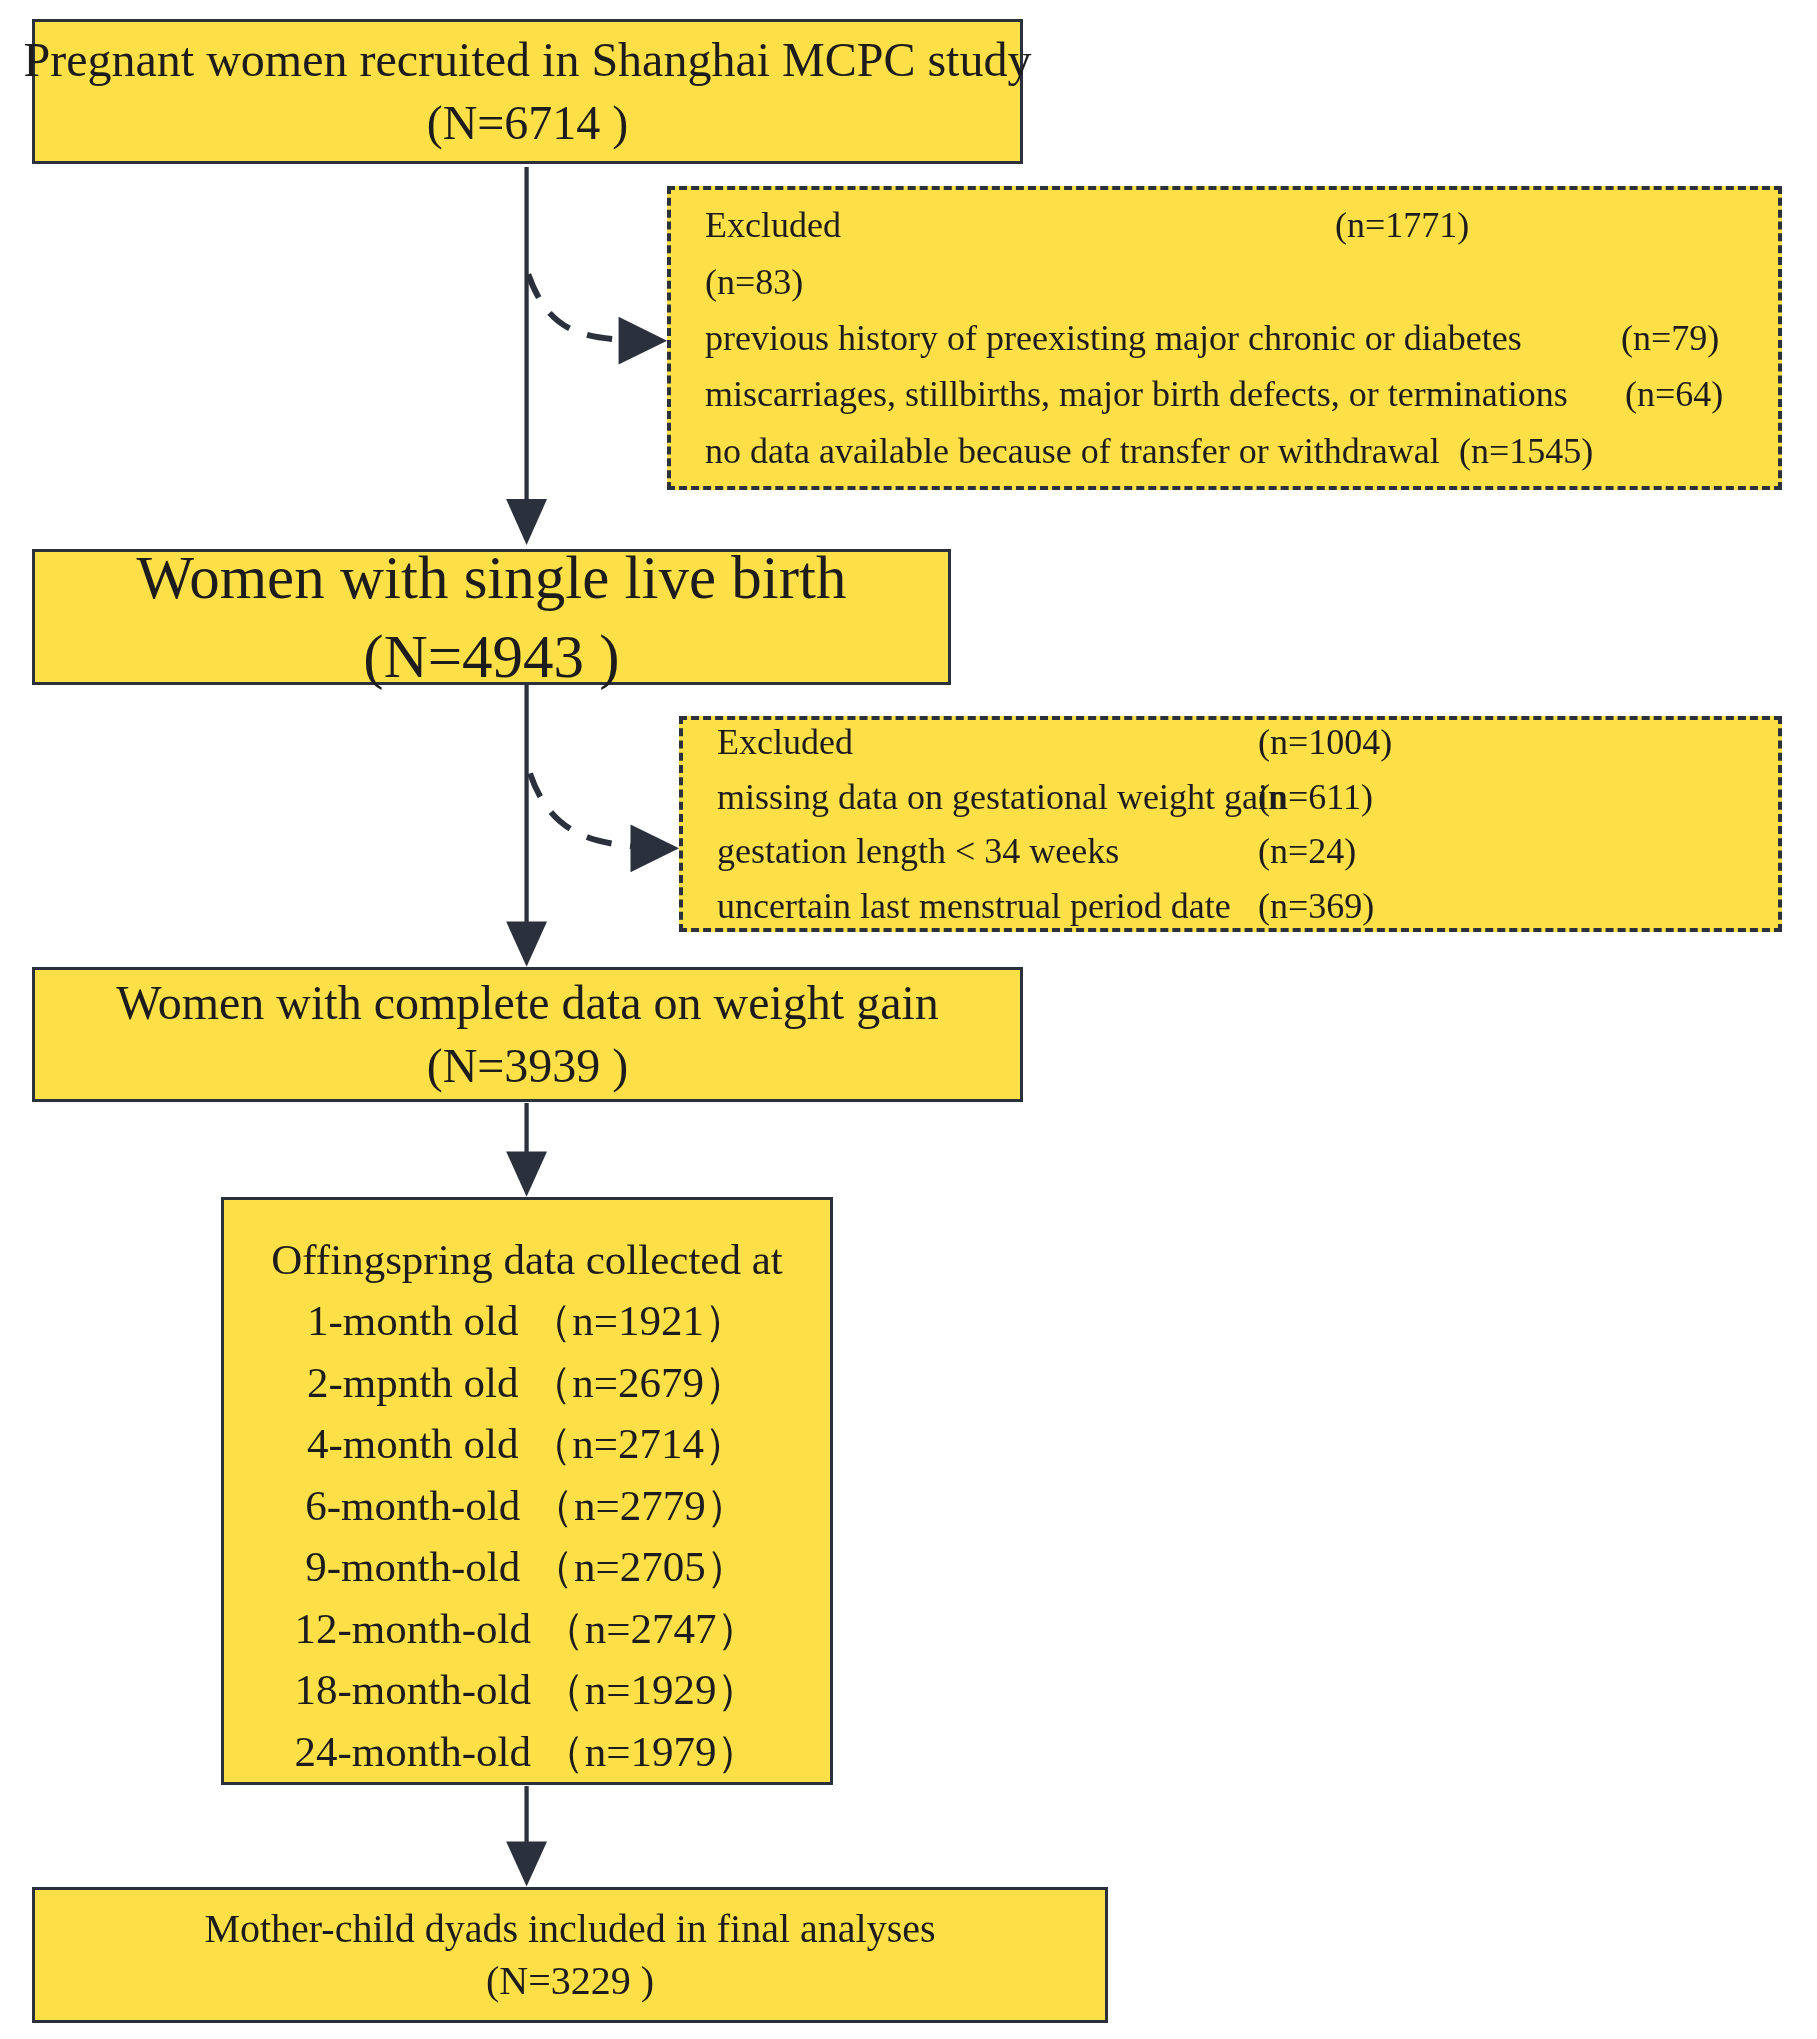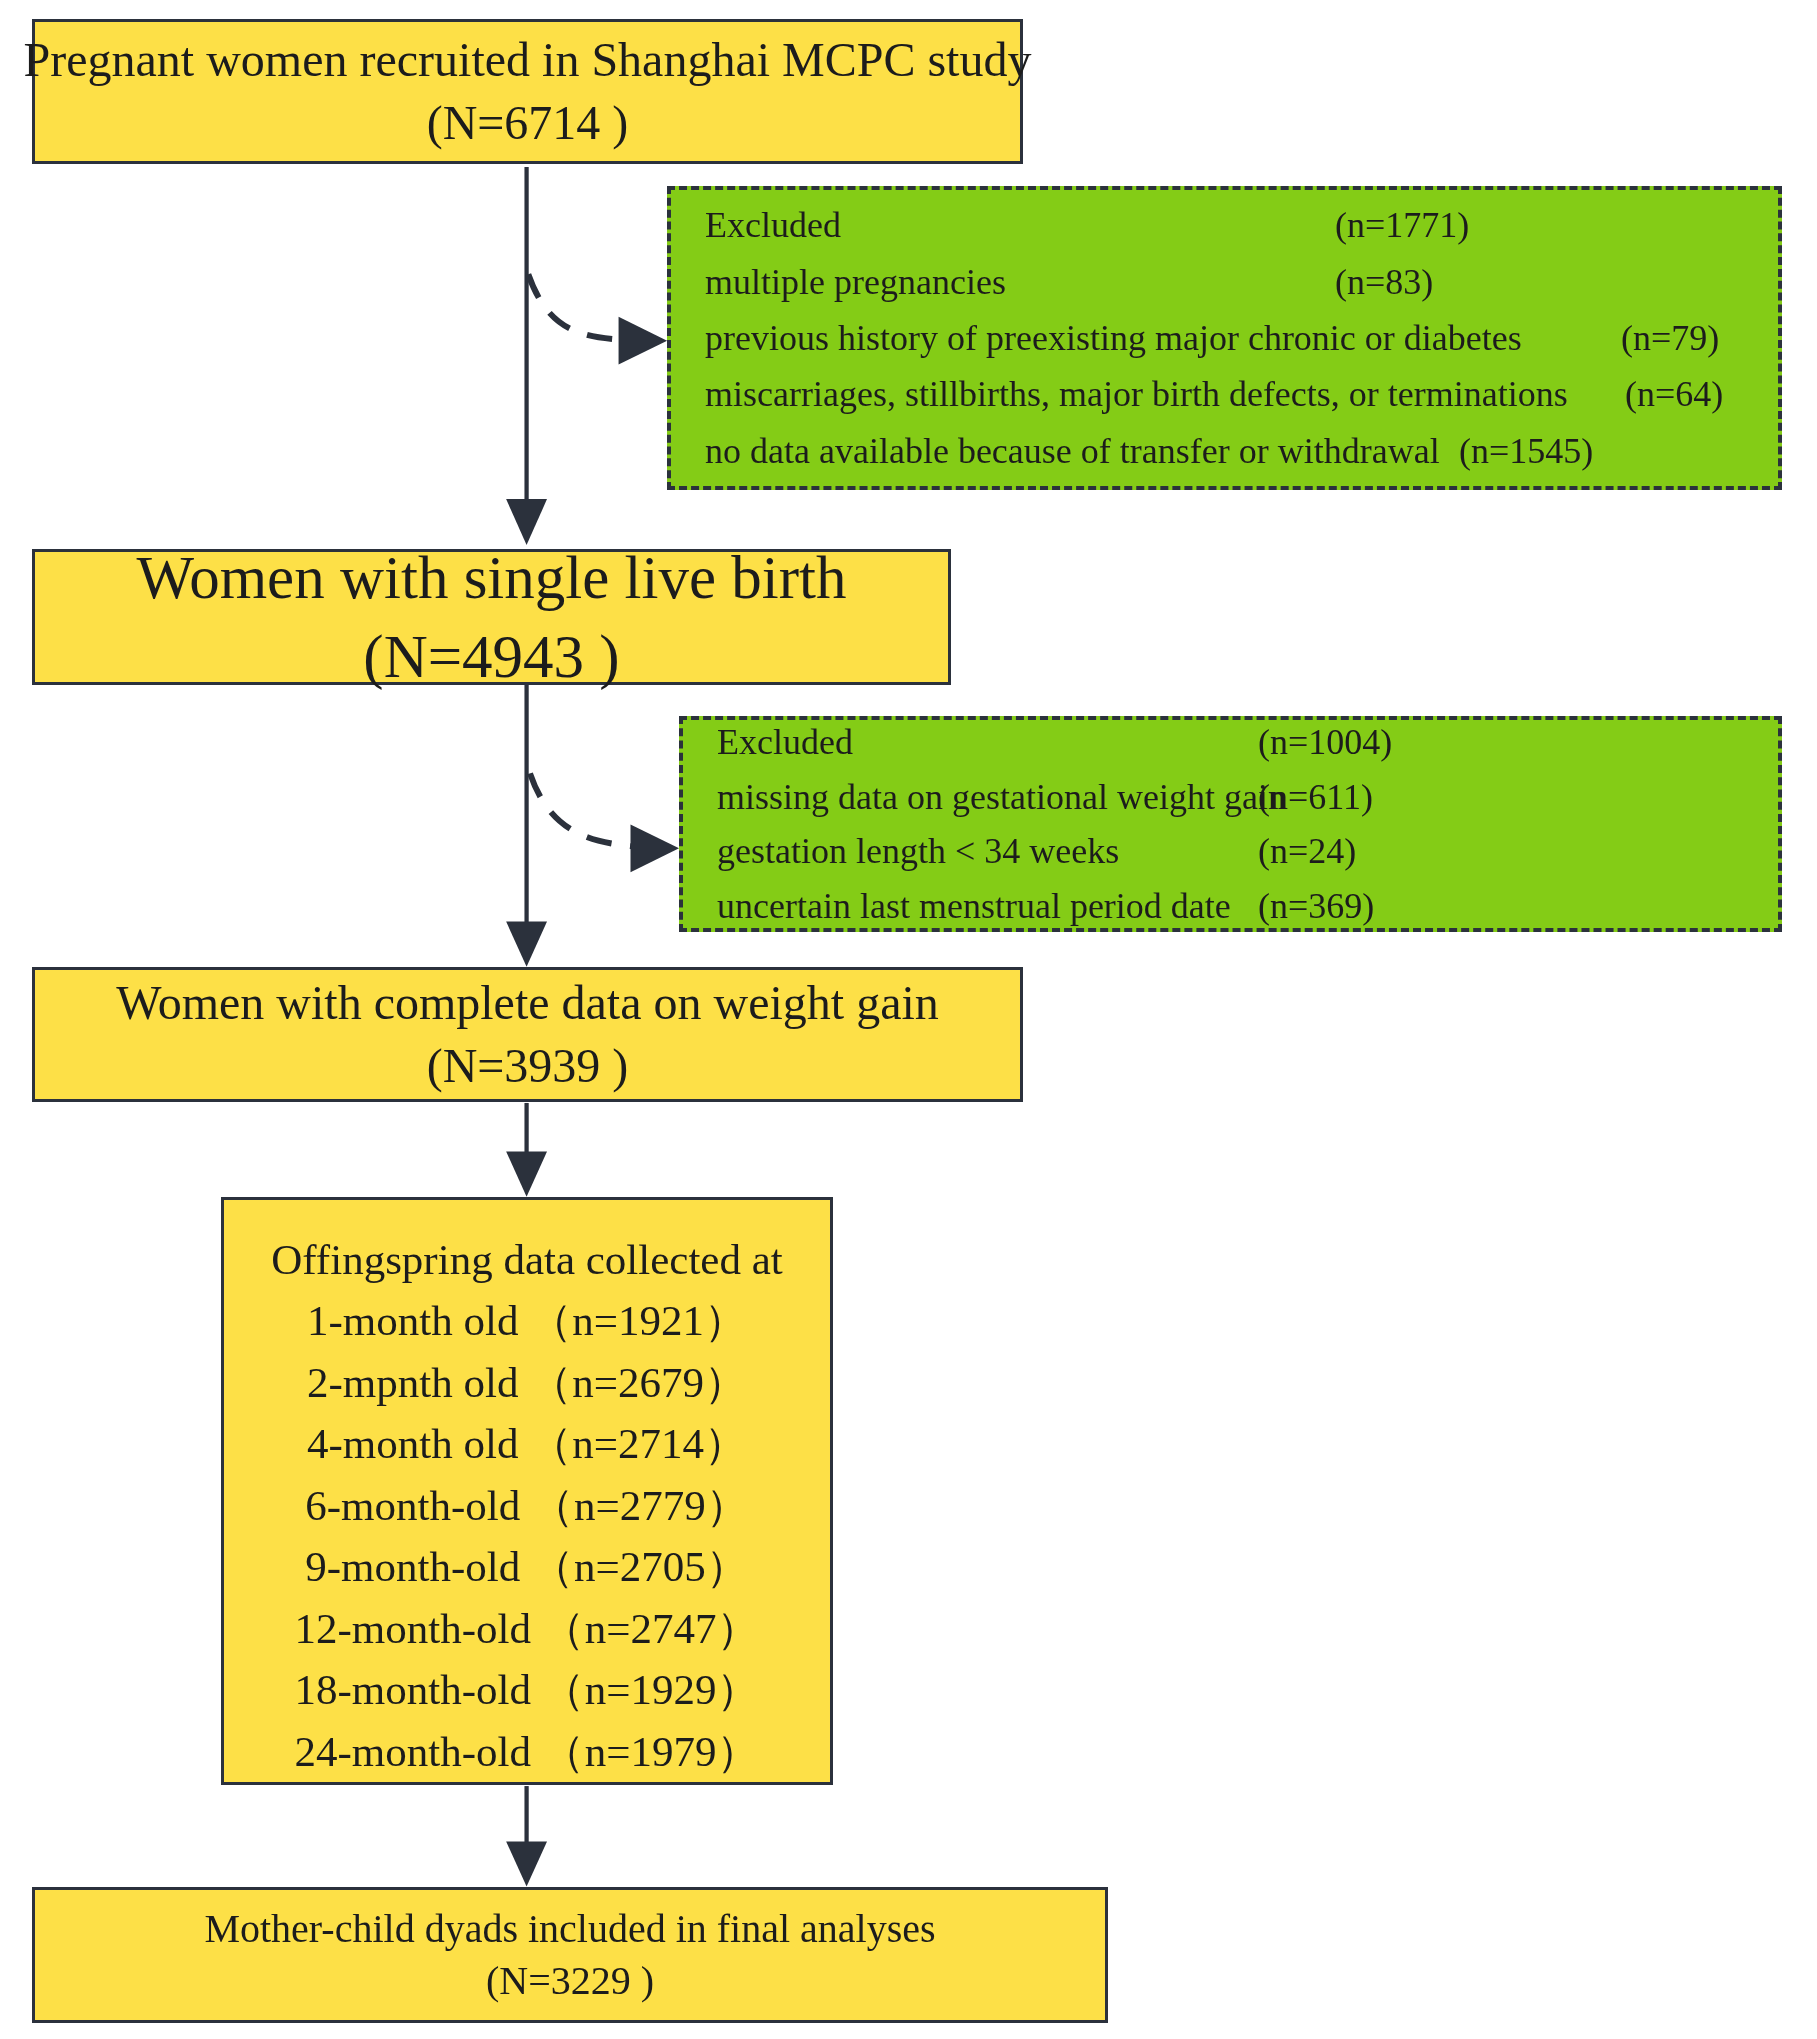--- a/index.html
+++ b/index.html
@@ -34,21 +34,21 @@
   }
   .box .line {
     display: block;
     white-space: pre;
     line-height: 1.30;
   }
   .dashed-box {
     position: absolute;
     box-sizing: border-box;
     border: 4.3px dashed #2b313c;
-    background: #84cc16;
+    background: #fde047;
     display: flex;
     flex-direction: column;
     justify-content: center;
   }
   .excl-row {
     display: flex;
     align-items: baseline;
     white-space: pre;
     line-height: 1.0;
   }
@@ -149,21 +149,20 @@
     <span class="line">Pregnant women recruited in Shanghai MCPC study</span>
     <span class="line">(N=6714 )</span>
   </div>
 
   <div class="dashed-box" id="dashed-excl-1">
     <div class="excl-row">
       <span class="excl-label" style="width:630px">Excluded</span>
       <span class="excl-count">(n=1771)</span>
     </div>
     <div class="excl-row">
-      <span class="excl-label" style="width:630px">multiple pregnancies</span>
       <span class="excl-count">(n=83)</span>
     </div>
     <div class="excl-row">
       <span class="excl-label" style="width:916px">previous history of preexisting major chronic or diabetes</span>
       <span class="excl-count">(n=79)</span>
     </div>
     <div class="excl-row">
       <span class="excl-label" style="width:920px">miscarriages, stillbirths, major birth defects, or terminations</span>
       <span class="excl-count">(n=64)</span>
     </div>

